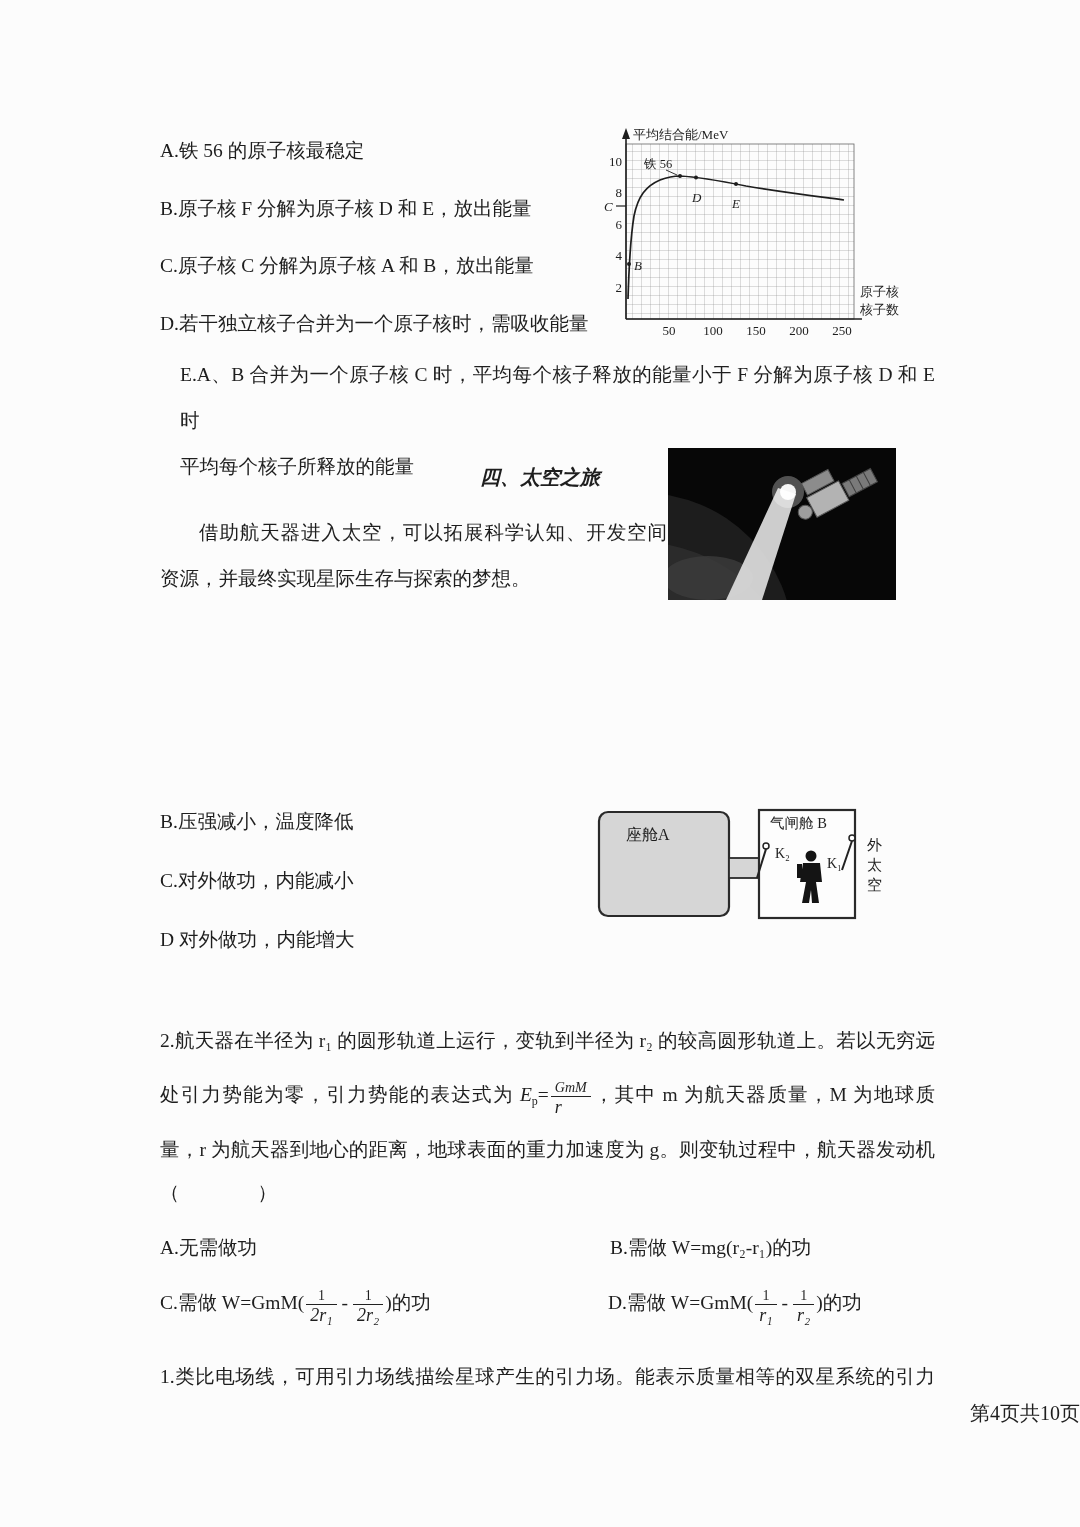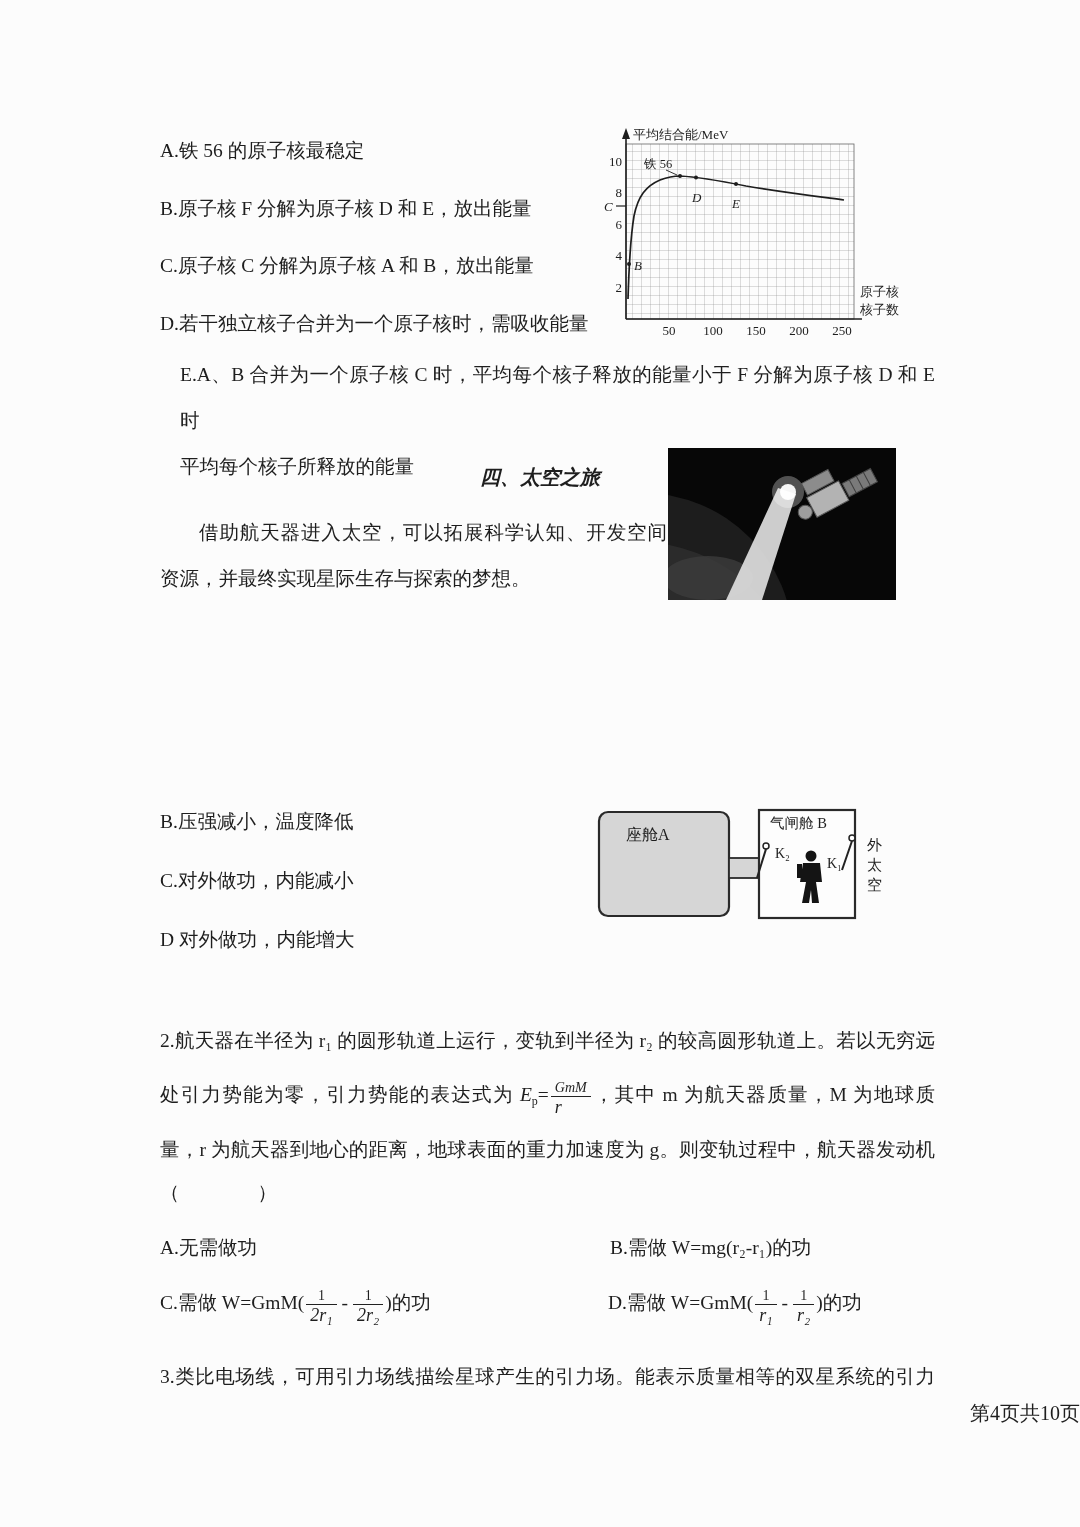--- a/index.html
+++ b/index.html
@@ -177,17 +177,17 @@
 
   <div class="abs" style="left:160px;top:1272px;width:775px;height:62px;line-height:62px;">
     <span class="abs optrow" style="left:0;">
       <span>C.需做 W=GmM(</span><span class="frac"><span class="num">1</span><span class="den it">2r₁</span></span><span class="minus">-</span><span class="frac"><span class="num">1</span><span class="den it">2r₂</span></span><span>)的功</span>
     </span>
     <span class="abs optrow" style="left:448px;">
       <span>D.需做 W=GmM(</span><span class="frac"><span class="num">1</span><span class="den it">r₁</span></span><span class="minus">-</span><span class="frac"><span class="num">1</span><span class="den it">r₂</span></span><span>)的功</span>
     </span>
   </div>
 
-  <div class="abs jline q3line" style="left:160px;top:1356px;width:775px;">3.类比电场线，可用引力场线描绘星球产生的引力场。能表示质量相等的双星系统的引力</div>
+  <div class="abs jline q3line" style="left:160px;top:1356px;width:775px;">1.类比电场线，可用引力场线描绘星球产生的引力场。能表示质量相等的双星系统的引力</div>
 
   <div class="abs footer" style="left:0;top:1400px;">第4页共10页</div>
 
 </div>
 
 </body></html>

